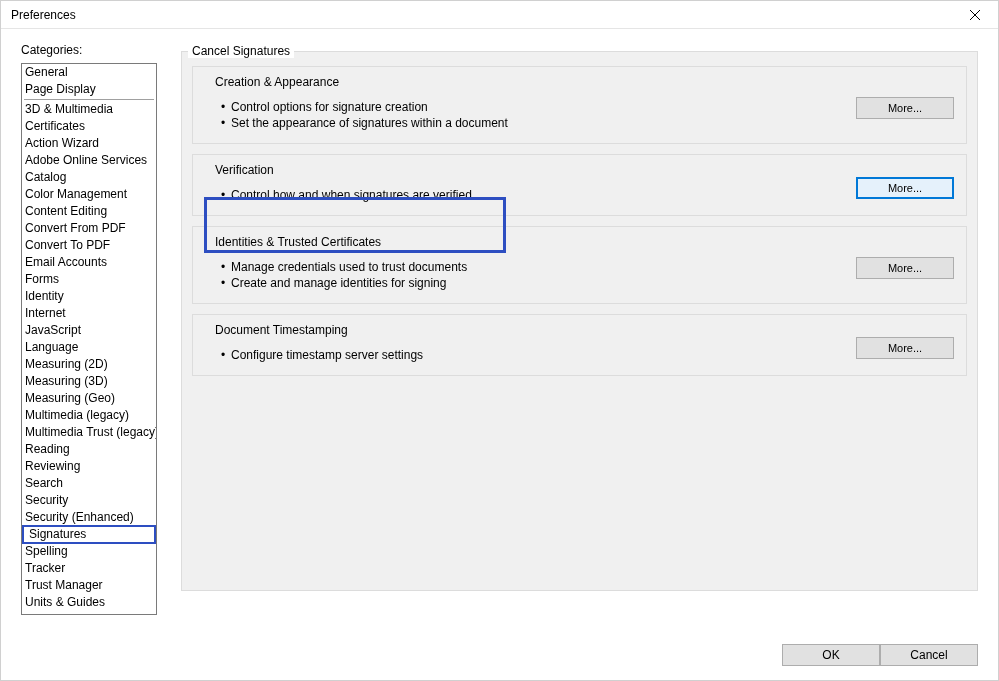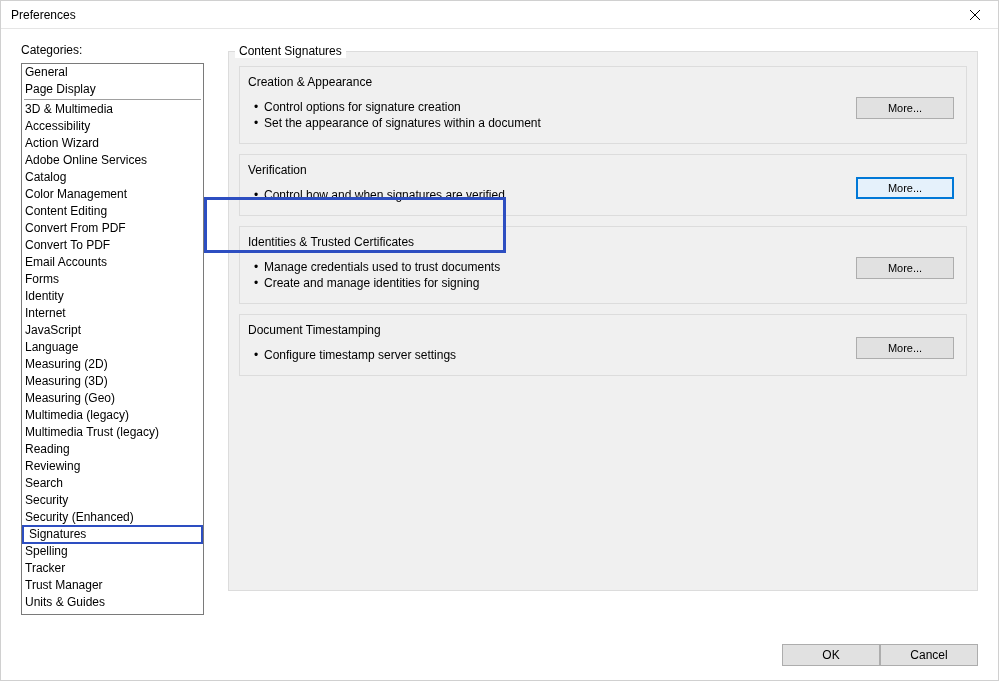--- a/index.html
+++ b/index.html
@@ -55,21 +55,21 @@
     }
     .main-layout {
       display: flex;
       flex: 1;
       gap: 24px;
       align-items: flex-start;
     }
     .left-panel {
       display: flex;
       flex-direction: column;
-      width: 183px;
+      width: 136px;
     }
     .categories-label {
       margin-bottom: 6px;
       font-size: 12px;
     }
     .category-list-container {
       border: 1px solid #7a7a7a;
       height: 552px;
       overflow-y: scroll;
       overflow-x: hidden;
@@ -125,21 +125,21 @@
       padding: 0 4px;
       margin-left: -4px;
       position: relative;
       top: -8px;
       display: inline-block;
     }
     .section {
       background: #f0f0f0;
       border: 1px solid #dcdcdc;
       margin-bottom: 10px;
-      padding: 8px 12px 12px 8px;
+      padding: 8px 12px 12px 22px;
       position: relative;
       display: flex;
       align-items: flex-start;
       justify-content: space-between;
       gap: 12px;
     }
     .section.first {
       margin-top: 0px;
     }
     .section-text {
@@ -219,21 +219,21 @@
   <div class="content-area">
     <div class="main-layout">
 
       <div class="left-panel">
         <div class="categories-label">Categories:</div>
         <div class="category-list-container" id="category-list">
             <div class="cat-item">General</div>
             <div class="cat-item">Page Display</div>
             <hr class="cat-divider">
             <div class="cat-item">3D &amp; Multimedia</div>
-            <div class="cat-item">Accessibility</div>
+            <div class="cat-item">Certificates</div>
             <div class="cat-item">Action Wizard</div>
             <div class="cat-item">Adobe Online Services</div>
             <div class="cat-item">Catalog</div>
             <div class="cat-item">Color Management</div>
             <div class="cat-item">Content Editing</div>
             <div class="cat-item">Convert From PDF</div>
             <div class="cat-item">Convert To PDF</div>
             <div class="cat-item">Email Accounts</div>
             <div class="cat-item">Forms</div>
             <div class="cat-item">Identity</div>
@@ -254,21 +254,21 @@
             <div class="cat-item">Spelling</div>
             <div class="cat-item">Tracker</div>
             <div class="cat-item">Trust Manager</div>
             <div class="cat-item">Units &amp; Guides</div>
             <div class="cat-item">Updater</div>
           </div>
       </div>
 
       <div class="right-panel">
         <div class="main-fieldset">
-          <span class="main-fieldset-legend">Content Signatures</span>
+          <span class="main-fieldset-legend">Cancel Signatures</span>
           <div id="sections-container">
               <div class="section first">
                 <div class="section-text">
                   <div class="section-title">Creation &amp; Appearance</div>
                   <div class="section-bullet">Control options for signature creation</div>
                   <div class="section-bullet">Set the appearance of signatures within a document</div>
                 </div>
                 <button class="more-btn">More...</button>
               </div>
               <div class="section">

